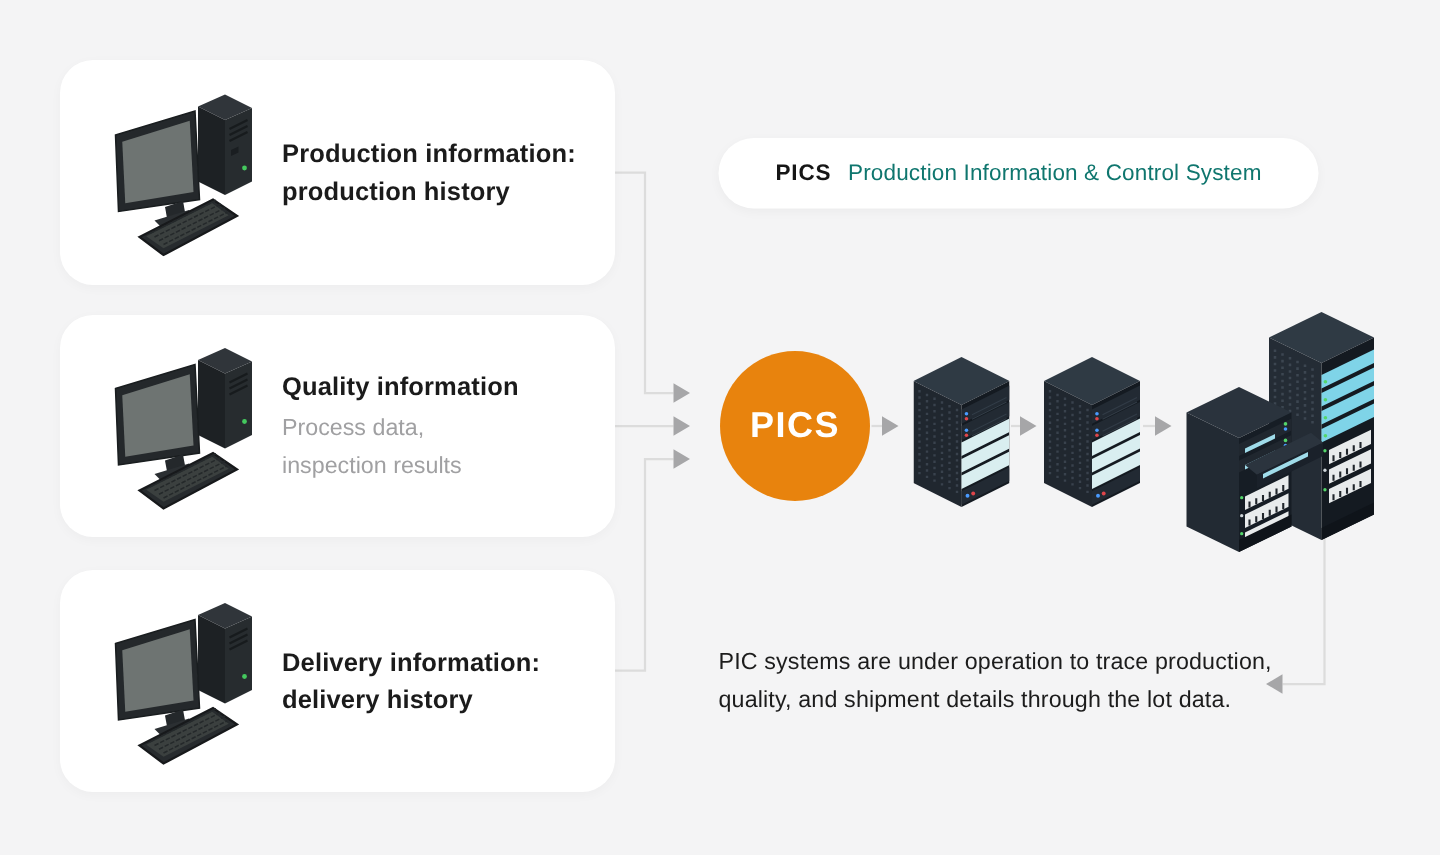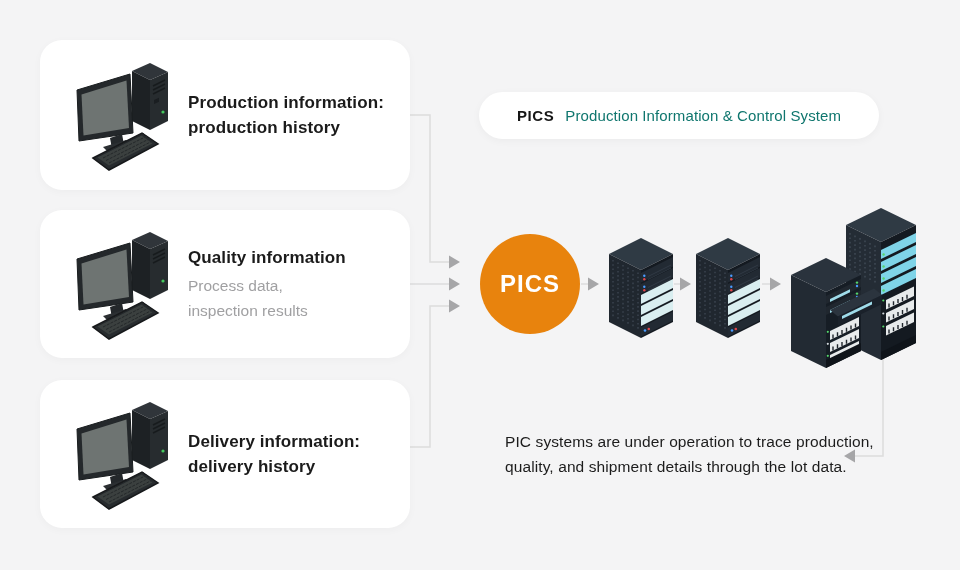--- a/index.html
+++ b/index.html
@@ -70,21 +70,21 @@
   .hub span {
     color: #ffffff; font-size: 24px; font-weight: 700;
     letter-spacing: 1px;
   }
   
   .server-a { position: absolute; left: 609px; top: 238px; width: 64px; height: 100px; }
   .server-b { position: absolute; left: 696px; top: 238px; width: 64px; height: 100px; }
   .cluster  { position: absolute; left: 786px; top: 200px; width: 130px; height: 170px; }
   
   .note {
-    position: absolute; left: 505px; top: 429px; width: 390px;
+    position: absolute; left: 479px; top: 429px; width: 390px;
     font-size: 15.5px; color: #1c1c1c; line-height: 25px;
     white-space: pre-line; letter-spacing: 0.1px;
   }
 </style>
 </head>
 <body>
 
 <div class="canvas">
 
   <svg class="connectors" viewBox="0 0 960 570">

